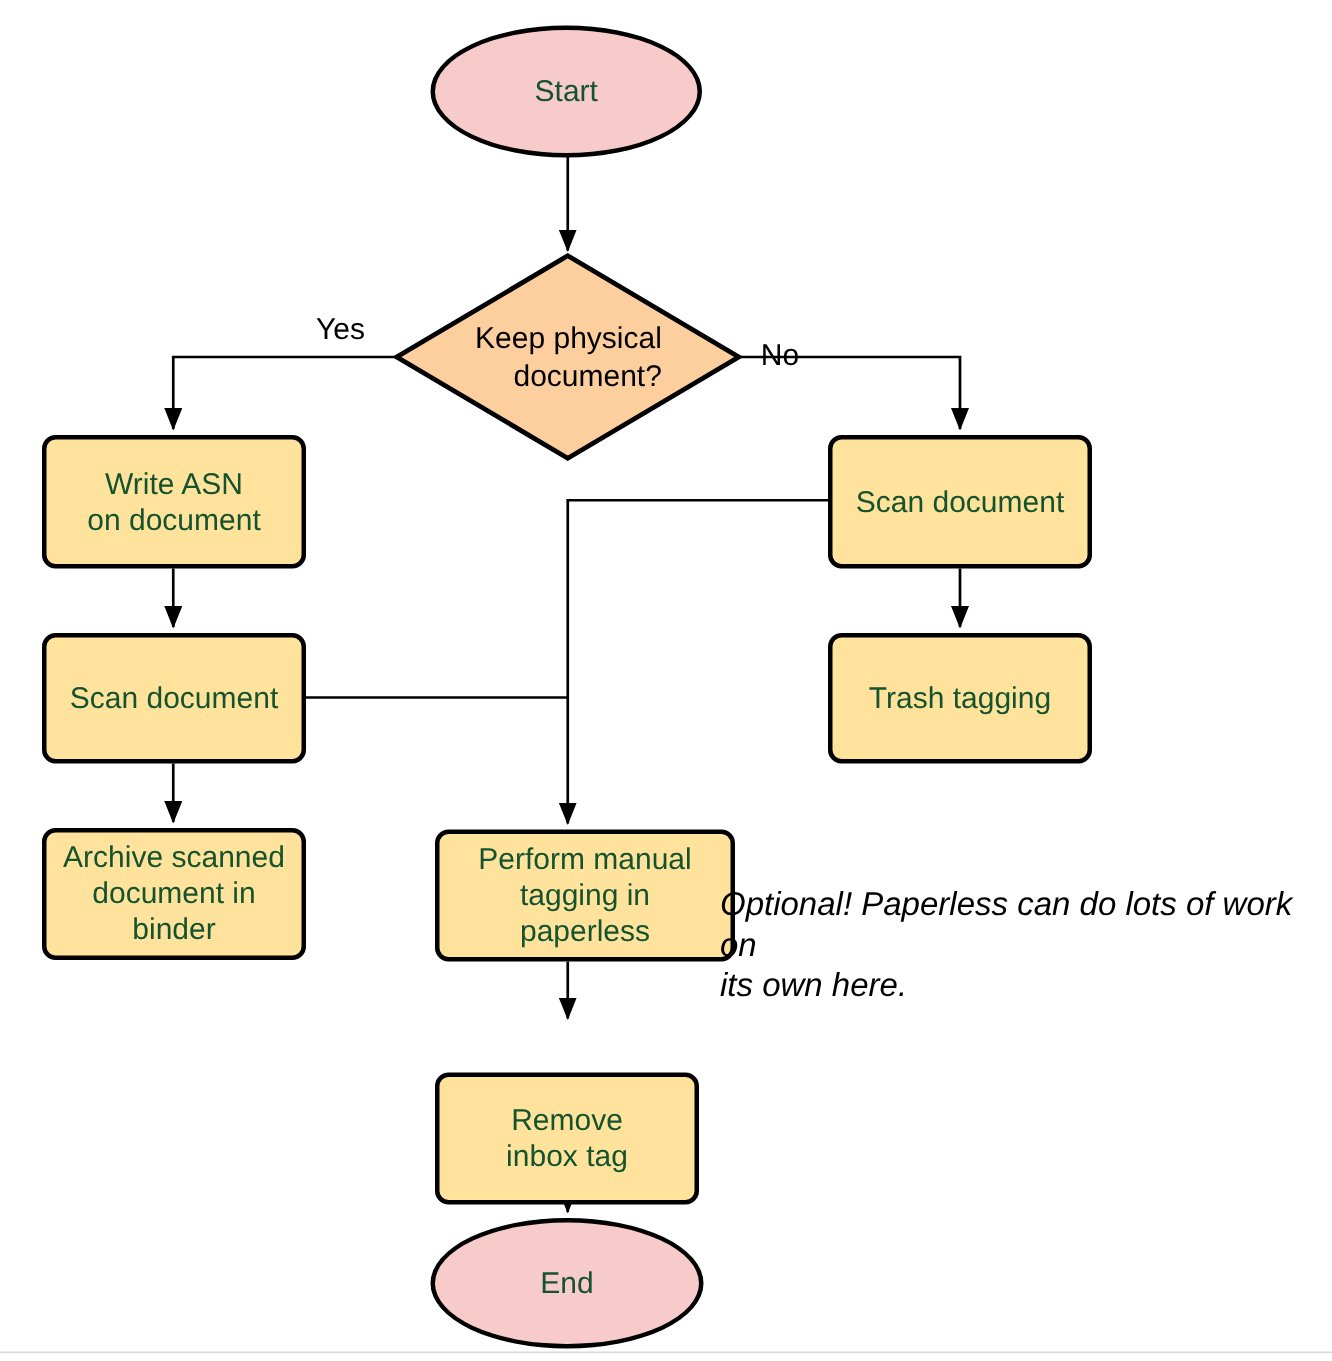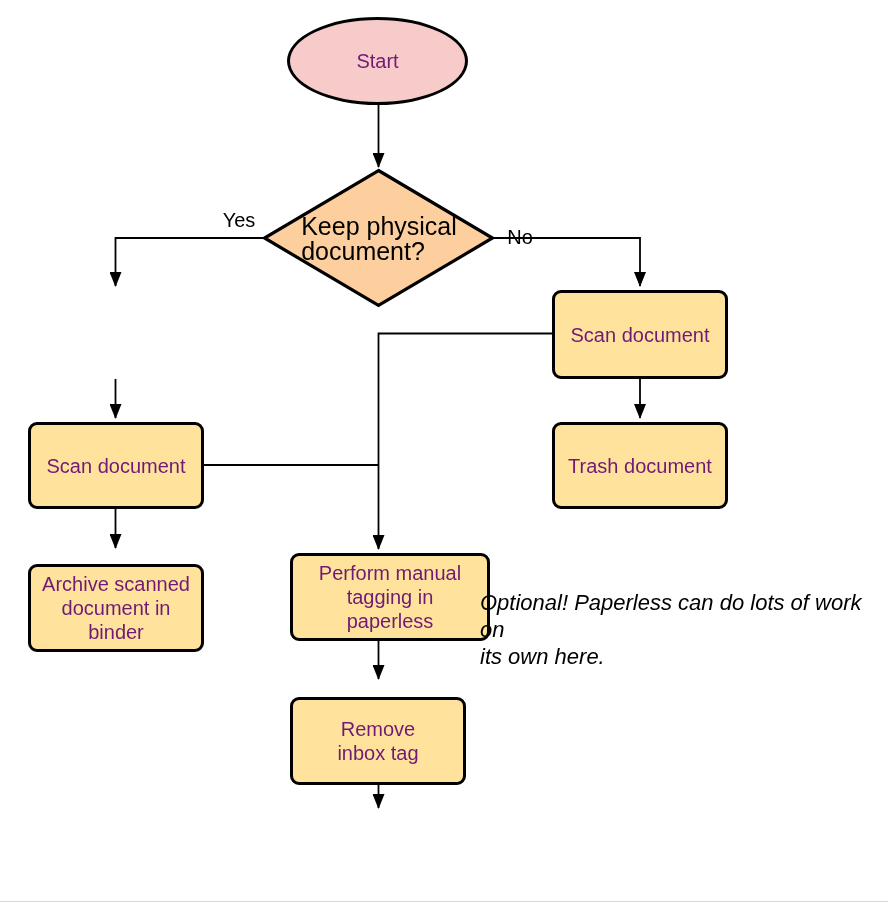--- a/index.html
+++ b/index.html
@@ -6,27 +6,27 @@
   .canvas {
     position:relative; width:888px; height:907px; background:#ffffff;
     font-family:"Liberation Sans", sans-serif; color:#000; overflow:hidden;
   }
   .edges { position:absolute; left:0; top:0; width:888px; height:907px; }
   .edge { fill:none; stroke:#000000; stroke-width:1.8; }
   .node {
     position:absolute; box-sizing:border-box;
     display:flex; align-items:center; justify-content:center;
     text-align:center; font-size:20px; line-height:24px;
-    white-space:pre-line; color:#701a75;
+    white-space:pre-line; color:#14532d;
   }
   .rect    { background:#ffe39c; border:3px solid #000; border-radius:9px; }
   .ellipse { background:#f7cbca; border:3.5px solid #000; border-radius:50%; }
   .diamond-label {
     position:absolute; display:flex; align-items:center; justify-content:center;
-    text-align:left; font-size:25px; line-height:25px; white-space:pre-line;
+    text-align:right; font-size:20px; line-height:25px; white-space:pre-line;
   }
   .edge-label { position:absolute; font-size:20px; line-height:22px; text-align:center; }
   .annotation { position:absolute; font-size:22px; line-height:27px; font-style:italic; white-space:pre-line; }
   .page-edge  { position:absolute; left:0; top:901px; width:888px; height:0; border-top:1.5px solid #d8d8d8; }
 </style>
 </head>
 <body>
 
 <div class="canvas">
 
@@ -49,41 +49,44 @@
     <path class="edge" d="M378.5,771 L378.5,808" marker-end="url(#arrowhead)"></path>
 
     <polygon points="378.5,170.5 492.5,238 378.5,305.5 264.5,238" stroke="#000000" stroke-width="3.2" stroke-linejoin="miter" fill="#fdce9e"></polygon>
   </svg>
 
   <div class="node ellipse" style="left:287px; top:17px; width:181px; height:88px;">Start</div>
 
   <div class="diamond-label" style="left:279px; top:193px; width:200px; height:91px;">Keep physical
 document?</div>
 
-  <div class="edge-label" style="left:203px; top:209px; width:48px;margin-left:12px;">Yes</div>
+  <div class="edge-label" style="left:203px; top:209px; width:48px;">Yes</div>
 
   <div class="edge-label" style="left:496px; top:226px; width:48px;">No</div>
 
+  <div class="node rect" style="left:28px; top:290px; width:176px; height:89px;">Write ASN
+on document</div>
 
   <div class="node rect" style="left:28px; top:422px; width:176px; height:87px;">Scan document</div>
 
-  <div class="node rect" style="left:28px; top:564px; width:176px; height:88px;">Archive scanned
+  <div class="node rect" style="left:28px; top:552px; width:176px; height:88px;">Archive scanned
 document in
 binder</div>
 
   <div class="node rect" style="left:552px; top:290px; width:176px; height:89px;">Scan document</div>
 
-  <div class="node rect" style="left:552px; top:422px; width:176px; height:87px;">Trash document</div>
+  <div class="node rect" style="left:552px; top:422px; width:176px; height:87px;">Trash tagging</div>
 
   <div class="node rect" style="left:290px; top:553px; width:200px; height:88px;">Perform manual
 tagging in
 paperless</div>
 
-  <div class="node rect" style="left:290px; top:697px; width:176px; height:88px;">Remove
+  <div class="node rect" style="left:290px; top:715px; width:176px; height:88px;">Remove
 inbox tag</div>
 
+  <div class="node ellipse" style="left:287px; top:812px; width:182px; height:87px;">End</div>
 
   <div class="annotation" style="left:480px; top:589px;">Optional! Paperless can do lots of work on
 its own here.</div>
 
   <div class="page-edge"></div>
 
 </div>
 
 </body></html>

